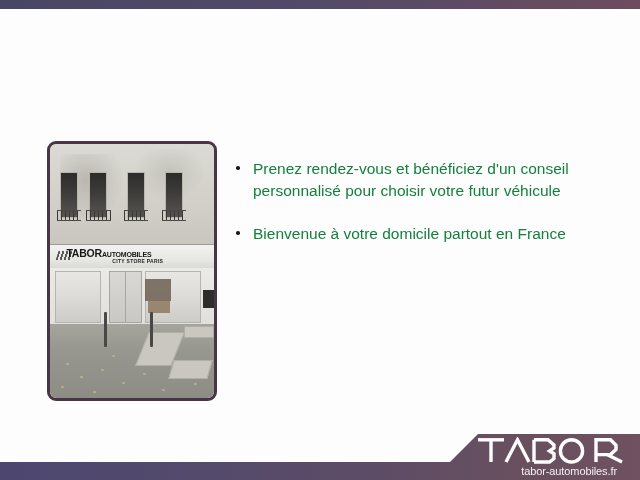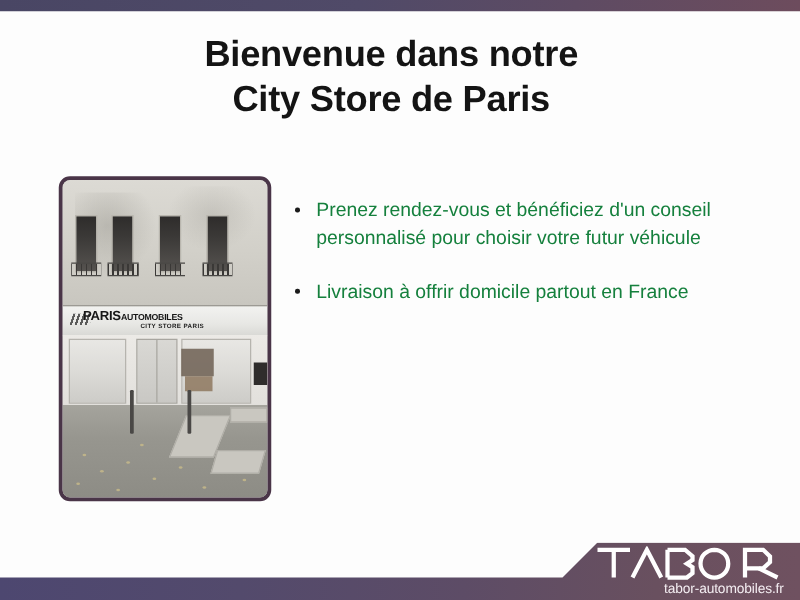--- a/index.html
+++ b/index.html
@@ -290,34 +290,30 @@
   #logo-mark {
     display: block;
     line-height: 0;
   }
   #logo-url {
     display: block;
     color: #f4eef2;
     font-size: 11px;
     letter-spacing: -0.1px;
     margin-top: 1px;
-    margin-right: 1px;
+    margin-right: 11px;
   }
 </style>
 </head>
 <body>
 
 <div id="slide">
 
   <div id="top-bar"></div>
 
-  <div id="title">
-    <span class="title-line">Bienvenue dans notre</span>
-    <span class="title-line">City Store de Paris</span>
-  </div>
 
   <div id="photo-frame">
     <div class="photo-inner">
 
       <div class="facade"></div>
       <div class="facade-grime"></div>
       <div class="facade-grime2"></div>
 
       <div class="window" style="left:6%;  top:11%; width:11%; height:18%;"></div>
       <div class="window" style="left:24%; top:11%; width:11%; height:18%;"></div>
@@ -325,21 +321,21 @@
       <div class="window" style="left:70%; top:11%; width:11%; height:18%;"></div>
 
       <div class="balcony" style="left:4%;  top:26%; width:15%; height:3.5%;"></div>
       <div class="balcony" style="left:22%; top:26%; width:15%; height:3.5%;"></div>
       <div class="balcony" style="left:45%; top:26%; width:15%; height:3.5%;"></div>
       <div class="balcony" style="left:68%; top:26%; width:15%; height:3.5%;"></div>
 
       <div class="sign-band">
         <div class="sign-dots"></div>
         <div class="sign-text">
-          <span class="sign-brand">PARIS</span><span class="sign-sub">AUTOMOBILES</span>
+          <span class="sign-brand">TABOR</span><span class="sign-sub">AUTOMOBILES</span>
         </div>
         <div class="sign-sub-line">CITY STORE  PARIS</div>
       </div>
 
       <div class="shopfront">
         <div class="glass" style="left:3%;  top:5%; width:28%; height:92%;"></div>
         <div class="door"></div>
         <div class="glass" style="left:58%; top:5%; width:34%; height:92%;"></div>
         <div class="interior-dark"></div>
         <div class="interior-dark2"></div>
@@ -367,21 +363,21 @@
     </div>
   </div>
 
   <div id="bullets">
     <div class="bullet">
       <span class="dot"></span>
       <span>Prenez rendez-vous et bénéficiez d'un conseil personnalisé pour choisir votre futur véhicule</span>
     </div>
     <div class="bullet">
       <span class="dot"></span>
-      <span>Livraison à offrir domicile partout en France</span>
+      <span>Bienvenue à votre domicile partout en France</span>
     </div>
   </div>
 
   <div id="footer">
     <div id="footer-shape"></div>
     <div id="logo">
       <span id="logo-mark">
         <svg width="152" height="27" viewBox="0 0 152 27" aria-hidden="true">
           <g fill="none" stroke="#ffffff" stroke-width="3.4">
 

